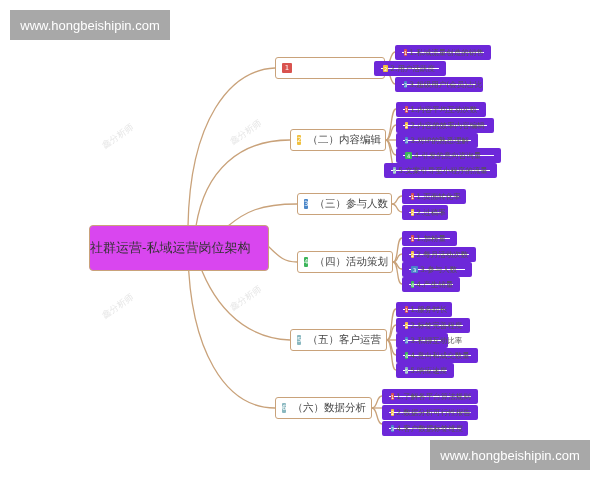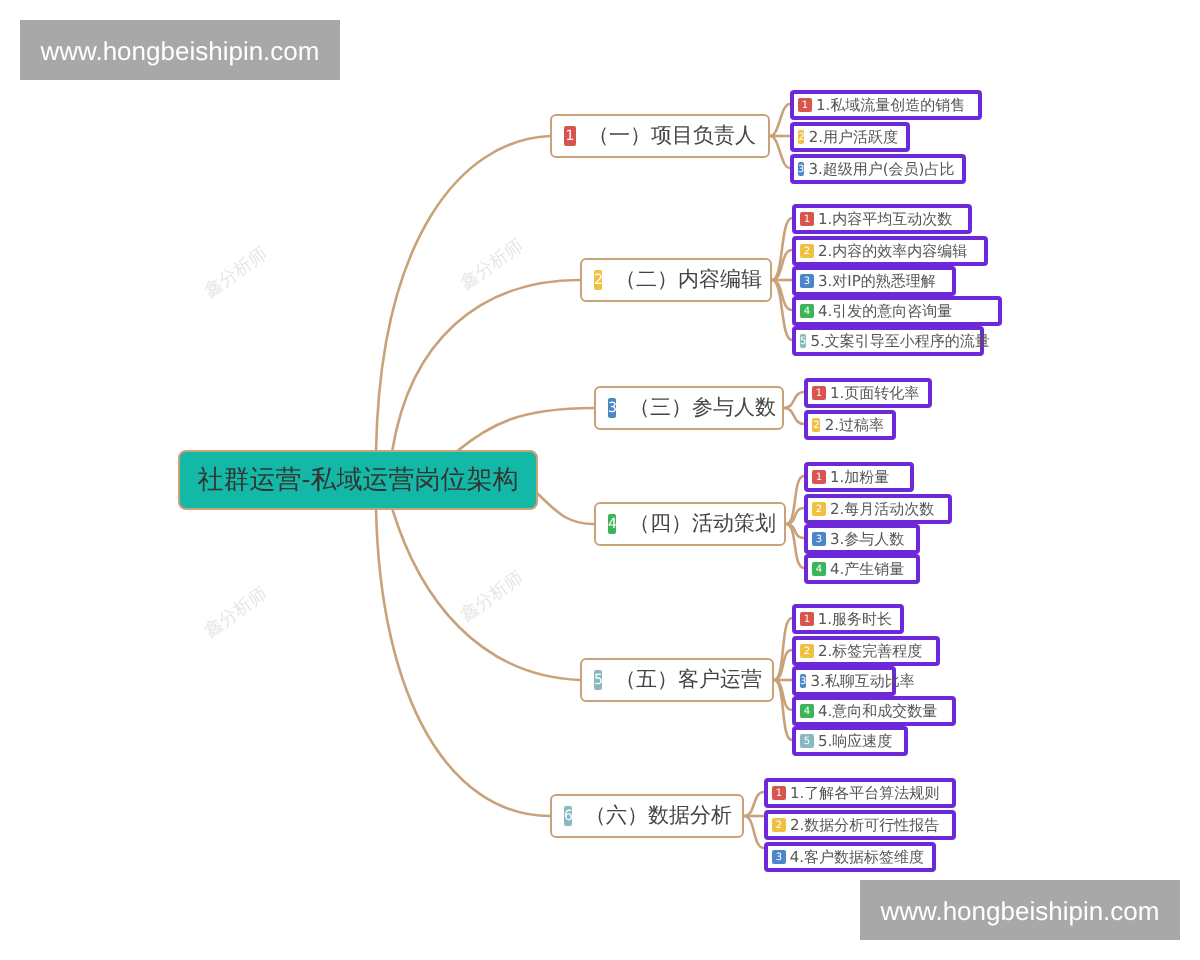--- a/index.html
+++ b/index.html
@@ -15,34 +15,34 @@
       height: 30px; width: 160px;
     }
     .wm-top { left: 10px; top: 10px; }
     .wm-bottom { left: 430px; top: 440px; }
     .faint {
       position: absolute; color: #e6e6e6; font-size: 9px;
       transform: rotate(-35deg); white-space: nowrap;
     }
     svg.lines { position: absolute; left: 0; top: 0; }
     .root {
-      position: absolute; left: 89px; top: 225px; width: 180px; height: 30px;
-      border: 1px solid #c9a27a; border-radius: 4px; background: #14b8a6;
-      display: flex; align-items: center; justify-content: center;
+      position: absolute; left: 89px; top: 225px; width: 180px; height: 46px;
+      border: 1px solid #c9a27a; border-radius: 4px; background: #d946ef;
+      display: flex; align-items: center; 
       font-family: "DejaVu Serif", serif; font-size: 13px; color: #333;
       box-sizing: border-box;
     }
     .branch {
       position: absolute; height: 22px; border: 1px solid #c9a27a;
       border-radius: 3px; background: #fff; box-sizing: border-box;
       display: flex; align-items: center; padding: 0 6px;
       font-size: 10.5px; color: #444; white-space: nowrap;
     }
     .leaf {
-      position: absolute; height: 15px; border: 2px solid #6d28d9;
+      position: absolute; height: 15px; border: 7px solid #6d28d9;
       border-radius: 2px; background: #fff; box-sizing: border-box;
       display: flex; align-items: center; padding: 0 4px 0 2px;
       font-size: 7.5px; color: #555; white-space: nowrap; text-align: right;
     }
     .badge {
       display: inline-flex; align-items: center; justify-content: center;
       color: #fff; font-size: 7px; border-radius: 1px; margin-right: 4px;
     }
     .branch .badge { width: 10px; height: 10px; font-size: 7px; margin-right: 6px; }
     .leaf .badge { width: 7px; height: 7px; font-size: 5px; margin-right: 2px; }
@@ -97,27 +97,26 @@
     <path d="M372,408 C378,408 376,424 382,424"></path>
   </g>
 </svg>
 
 <div class="root">
   <span>社群运营-私域运营岗位架构</span>
 </div>
 
 <div class="branch" style="left:275px;top:57px;width:110px">
   <span class="badge" style="background:#d9534f">1</span>
-  <span>（一）项目负责人</span>
 </div>
 <div class="leaf" style="left:395px;top:45px;width:96px">
   <span class="badge" style="background:#d9534f">1</span>
   <span>1.私域流量创造的销售</span>
 </div>
-<div class="leaf" style="left:395px;top:61px;width:60px">
+<div class="leaf" style="left:374px;top:61px;width:72px">
   <span class="badge" style="background:#f0c040">2</span>
   <span>2.用户活跃度</span>
 </div>
 <div class="leaf" style="left:395px;top:77px;width:88px">
   <span class="badge" style="background:#4a86c8">3</span>
   <span>3.超级用户(会员)占比</span>
 </div>
 
 <div class="branch" style="left:290px;top:129px;width:96px">
   <span class="badge" style="background:#f0c040">2</span>
@@ -132,21 +131,21 @@
   <span>2.内容的效率内容编辑</span>
 </div>
 <div class="leaf" style="left:396px;top:133px;width:82px">
   <span class="badge" style="background:#4a86c8">3</span>
   <span>3.对IP的熟悉理解</span>
 </div>
 <div class="leaf" style="left:396px;top:148px;width:105px">
   <span class="badge" style="background:#3cb55a">4</span>
   <span>4.引发的意向咨询量</span>
 </div>
-<div class="leaf" style="left:396px;top:163px;width:96px">
+<div class="leaf" style="left:384px;top:163px;width:113px">
   <span class="badge" style="background:#8ab8c0">5</span>
   <span>5.文案引导至小程序的流量</span>
 </div>
 
 <div class="branch" style="left:297px;top:193px;width:95px">
   <span class="badge" style="background:#4a86c8">3</span>
   <span>（三）参与人数</span>
 </div>
 <div class="leaf" style="left:402px;top:189px;width:64px">
   <span class="badge" style="background:#d9534f">1</span>
@@ -162,21 +161,21 @@
   <span>（四）活动策划</span>
 </div>
 <div class="leaf" style="left:402px;top:231px;width:55px">
   <span class="badge" style="background:#d9534f">1</span>
   <span>1.加粉量</span>
 </div>
 <div class="leaf" style="left:402px;top:247px;width:74px">
   <span class="badge" style="background:#f0c040">2</span>
   <span>2.每月活动次数</span>
 </div>
-<div class="leaf" style="left:402px;top:262px;width:58px">
+<div class="leaf" style="left:402px;top:262px;width:70px">
   <span class="badge" style="background:#4a86c8">3</span>
   <span>3.参与人数</span>
 </div>
 <div class="leaf" style="left:402px;top:277px;width:58px">
   <span class="badge" style="background:#3cb55a">4</span>
   <span>4.产生销量</span>
 </div>
 
 <div class="branch" style="left:290px;top:329px;width:97px">
   <span class="badge" style="background:#8ab8c0">5</span>

